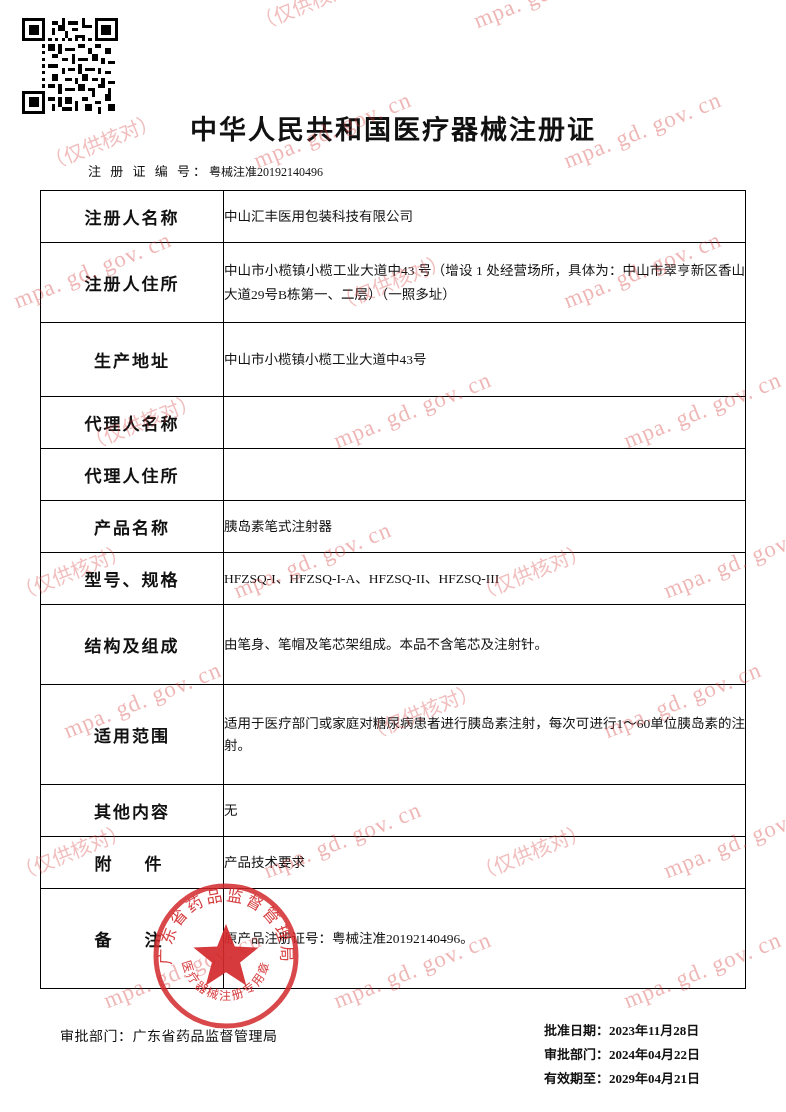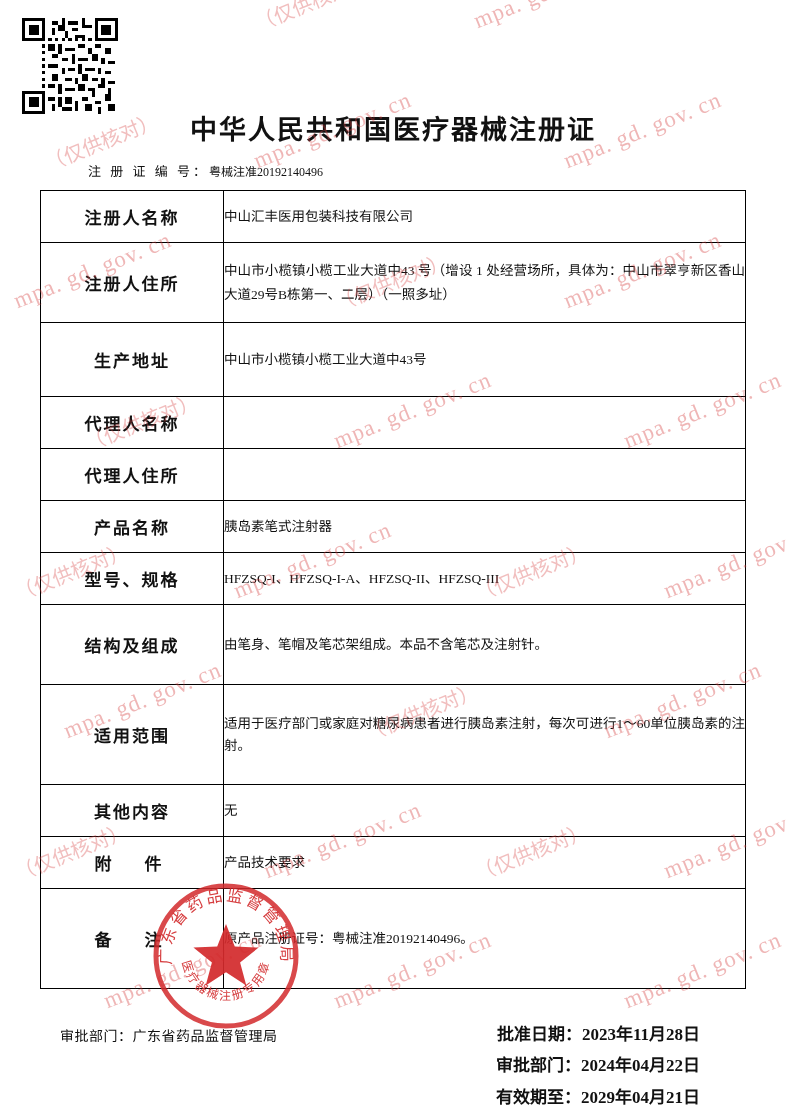--- a/index.html
+++ b/index.html
@@ -127,23 +127,23 @@
   .approve-dept {
     position: absolute;
     left: 20px;
     top: 6px;
     letter-spacing: 0.5px;
   }
   .dates {
     position: absolute;
     right: 46px;
     top: 0;
-    text-align: right;
+    text-align: left;
     line-height: 1.85;
-    font-size: 17px;
+    font-size: 13px;
     font-weight: bold;
   }
   .dates div { white-space: nowrap; }
 
   
   #seal {
     position: absolute;
     left: 150px;
     top: 880px;
     width: 152px;

